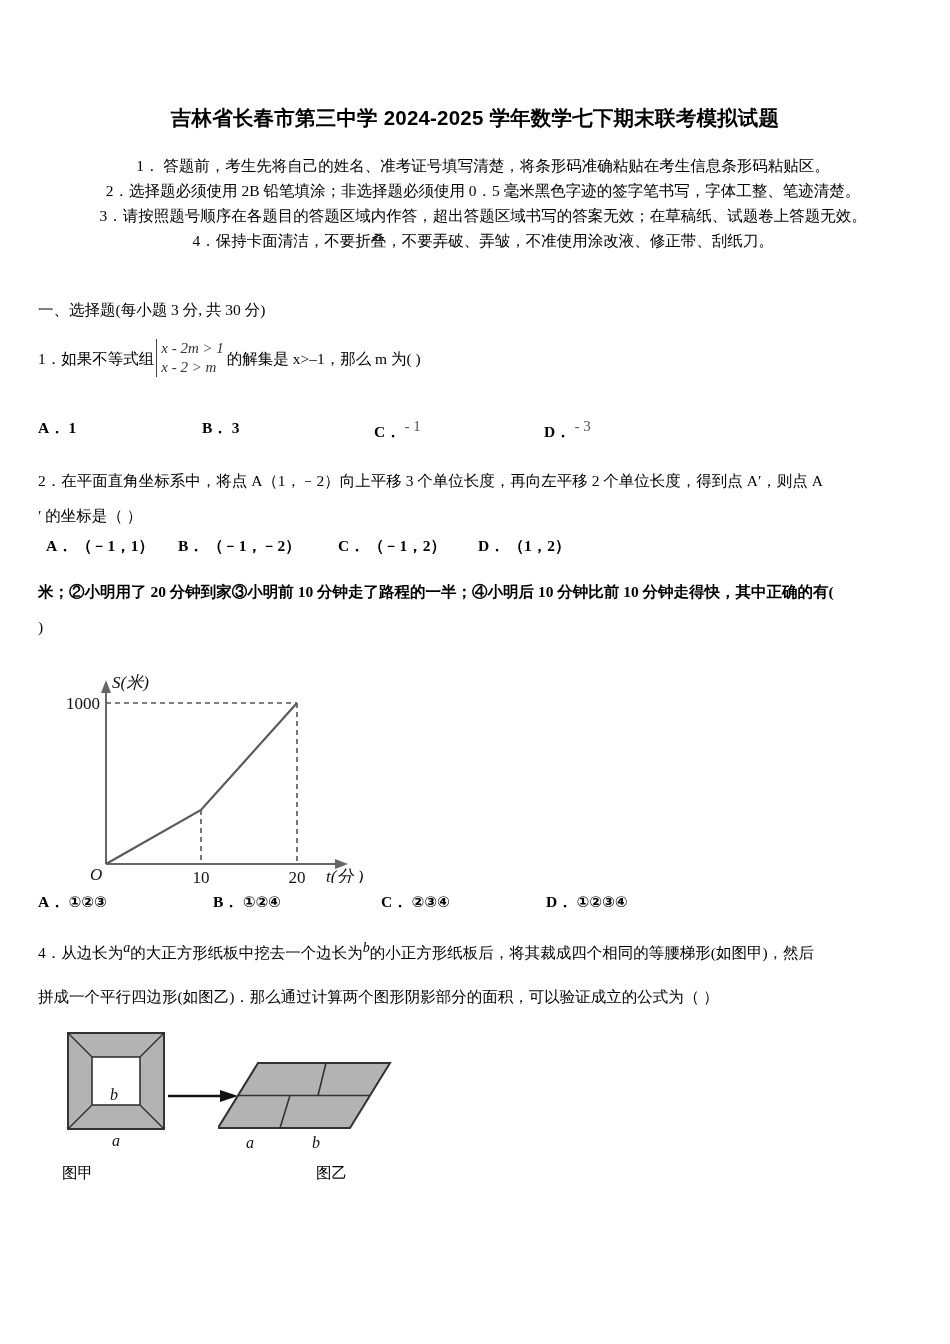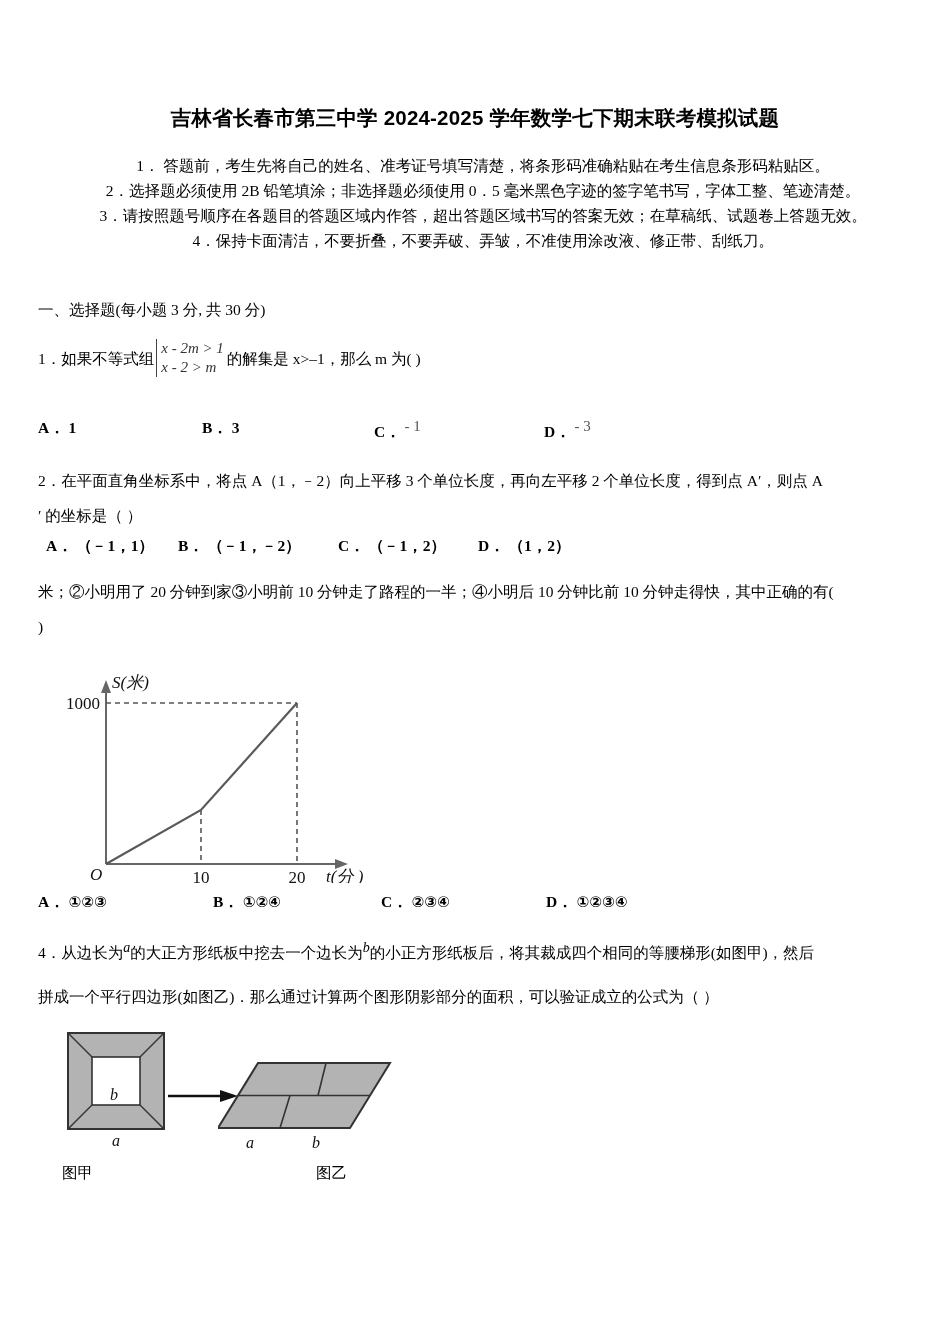--- a/index.html
+++ b/index.html
@@ -226,21 +226,21 @@
       <span class="opt-label">C．</span>
       <span>（﹣1，2）</span>
     </span>
     <span class="opt" style="left:440px; top:0px;">
       <span class="opt-label">D．</span>
       <span>（1，2）</span>
     </span>
   </div>
 
   <div class="q" style="left:38px; top:570px; width:900px;">
-    <div style="white-space:nowrap; margin-top:9px;">米；②小明用了 20 分钟到家③小明前 10 分钟走了路程的一半；④小明后 10 分钟比前 10 分钟走得快，其中正确的有(</div>
+    <div style="white-space:nowrap; margin-top:9px;font-weight:bold;">米；②小明用了 20 分钟到家③小明前 10 分钟走了路程的一半；④小明后 10 分钟比前 10 分钟走得快，其中正确的有(</div>
     <div style="white-space:nowrap; margin-top:9px;">)</div>
   </div>
 
   <div id="graph-fig">
     <svg width="330" height="215" viewBox="0 0 330 215">
 
       <line x1="56" y1="196" x2="56" y2="22" stroke="#666" stroke-width="2"></line>
       <polygon points="56,12 51,25 61,25" fill="#666"></polygon>
 
       <line x1="56" y1="196" x2="288" y2="196" stroke="#666" stroke-width="2"></line>

